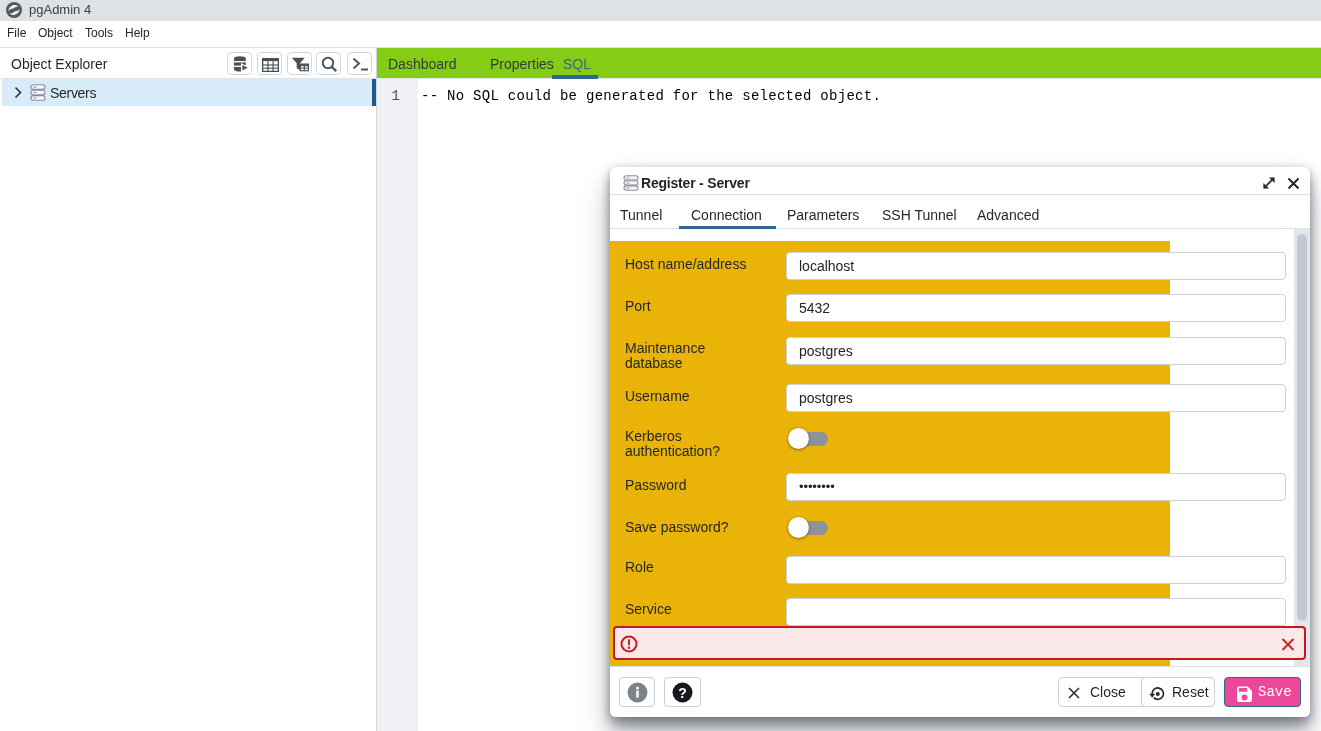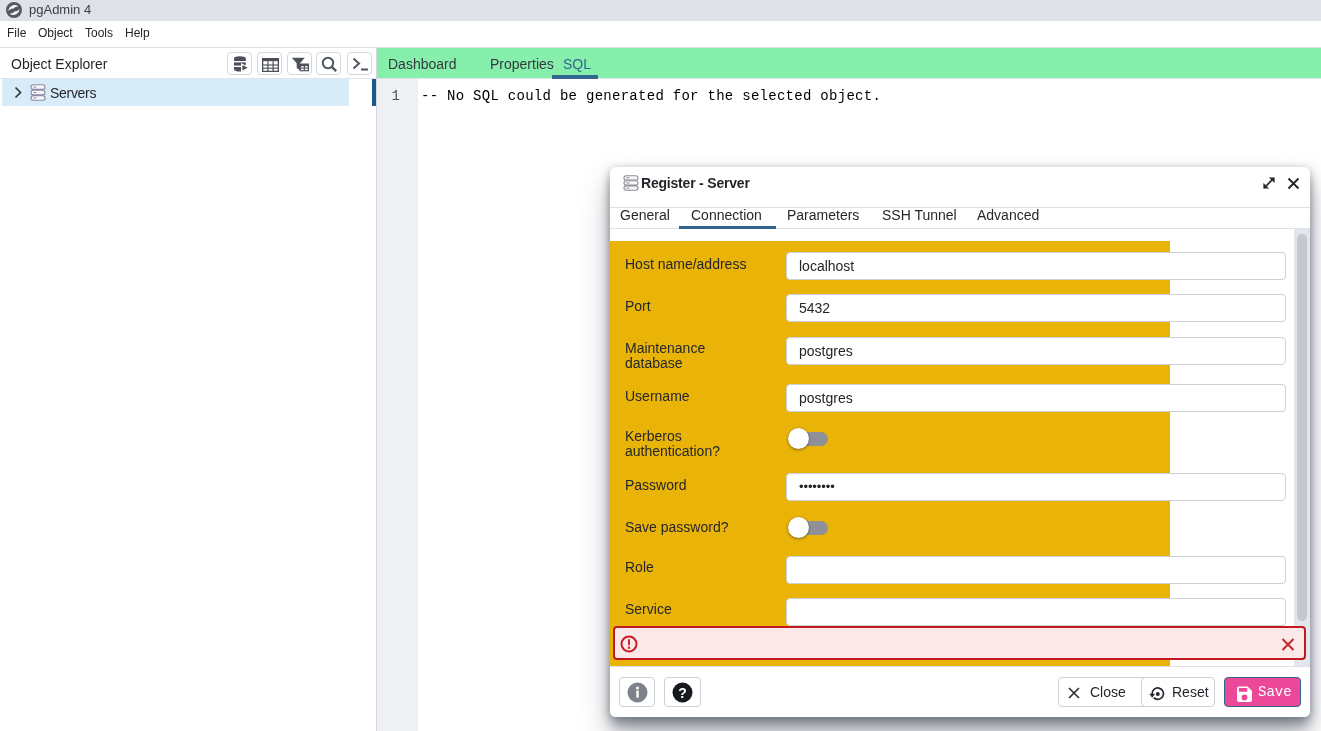--- a/index.html
+++ b/index.html
@@ -13,39 +13,39 @@
   .titlebar .txt { position:absolute; left:29px; top:2px; font-size:13px; color:#3c4148; }
 
   
   .menubar { left:0; top:21px; width:1321px; height:27px; background:#fff; border-bottom:1px solid #dcdfe3; }
   .menubar span { position:absolute; top:5px; font-size:12px; color:#222529; }
 
   
   .lp-head { left:0; top:48px; width:376px; height:31px; background:#fff; border-bottom:1px solid #e2e4e8; }
   .lp-title { position:absolute; left:11px; top:8px; font-size:14px; color:#1f2328; }
   .tbtn { position:absolute; top:4px; width:25px; height:23px; background:#fff; border:1px solid #d4d8dd; border-radius:4px; }
-  .tree-row { left:2px; top:79px; width:347px; height:27px; background:#d7ebf9;padding-left:39px; }
+  .tree-row { left:2px; top:79px; width:374px; height:27px; background:#d7ebf9;padding-left:39px; }
   .tree-bar { left:372px; top:79px; width:4px; height:27px; background:#1d5a87; }
   .tree-label { position:absolute; left:48px; top:6px; font-size:14px; letter-spacing:-0.3px; color:#24282c; }
   .vdivider { left:376px; top:48px; width:1px; height:683px; background:#d3d6da; }
 
   
-  .maintabs { left:377px; top:48px; width:944px; height:31px; background:#86efac; border-bottom:1px solid #e2e4e8; }
+  .maintabs { left:377px; top:48px; width:944px; height:31px; background:#84cc16; border-bottom:1px solid #e2e4e8; }
   .maintabs span { position:absolute; top:8px; font-size:14px; color:#33393f; }
   .sql-underline { left:552px; top:75px; width:46px; height:4px; background:#326690; }
 
   
   .editor { left:377px; top:79px; width:944px; height:652px; background:#fff; }
   .gutter { position:absolute; left:0; top:0; width:41px; height:652px; background:#eef0f3; }
   .lineno { position:absolute; left:0; top:9px; width:23px; text-align:right; font-family:"Liberation Mono",monospace; font-size:14px; color:#494f57; }
   .codeline { position:absolute; left:44px; top:9px; font-family:"Liberation Mono",monospace; font-size:14px; letter-spacing:0.28px; color:#000000; white-space:pre; }
 
   
   .dialog { left:610px; top:167px; width:700px; height:550px; background:#fff; border-radius:6px; box-shadow:0 10px 13px -1px rgba(73,80,94,0.50), 0 18px 30px rgba(73,80,94,0.34), 0 2px 8px rgba(73,80,94,0.40); }
-  .dlg-head { position:absolute; left:0; top:0; width:700px; height:41px; border-bottom:1px solid #dde0e4; }
+  .dlg-head { position:absolute; left:0; top:0; width:700px; height:28px; border-bottom:1px solid #dde0e4; }
   .dlg-title { position:absolute; left:31px; top:8px; font-size:14px; font-weight:bold; letter-spacing:-0.2px; color:#212529; }
   .dlg-tabs { position:absolute; left:0; top:32px; width:700px; height:30px; border-bottom:1px solid #dde0e4; }
   .dlg-tabs span { position:absolute; top:8px; font-size:14px; color:#24292e; }
   .conn-underline { position:absolute; left:69px; top:59px; width:97px; height:3px; background:#326690; }
   .dlg-body { position:absolute; left:0; top:74px; width:560px; height:437px; background:#eab308; }
   .scrolltrack { position:absolute; left:684px; top:62px; width:16px; height:437px; background:#e3e6eb; }
   .scrollthumb { position:absolute; left:687px; top:67px; width:10px; height:387px; background:#c3c8d1; border-radius:5px; }
 
   .lbl { position:absolute; left:15px; font-size:14px; line-height:14.7px; color:#24282c; }
   .inp { position:absolute; left:176px; width:500px; height:28px; background:#fff; border:1px solid #ccd1d8; border-radius:4px; font-size:14px; color:#222529; line-height:26px; padding-left:12px; }
@@ -168,21 +168,21 @@
       <svg class="abs" style="left:651px;top:8px" width="16" height="16" viewBox="0 0 16 16">
         <line x1="3.2" y1="12.8" x2="12.8" y2="3.2" stroke="#26292e" stroke-width="1.7"></line>
         <path d="M7.9 2.4 L13.6 2.4 L13.6 8.1 Z" fill="#26292e"></path>
         <path d="M2.4 7.9 L2.4 13.6 L8.1 13.6 Z" fill="#26292e"></path>
       </svg>
       <svg class="abs" style="left:677px;top:10px" width="13" height="13" viewBox="0 0 13 13">
         <path d="M1.5 1.5 L11.5 11.5 M11.5 1.5 L1.5 11.5" stroke="#212529" stroke-width="1.9" fill="none"></path>
       </svg>
     </div>
     <div class="dlg-tabs">
-      <span style="left:10px">General</span>
+      <span style="left:10px">Tunnel</span>
       <span style="left:81px">Connection</span>
       <span style="left:177px">Parameters</span>
       <span style="left:272px">SSH Tunnel</span>
       <span style="left:367px">Advanced</span>
     </div>
     <div class="conn-underline"></div>
 
     <div class="dlg-body">
       <div class="lbl" style="top:16px">Host name/address</div>
       <div class="inp" style="top:11px">localhost</div>

